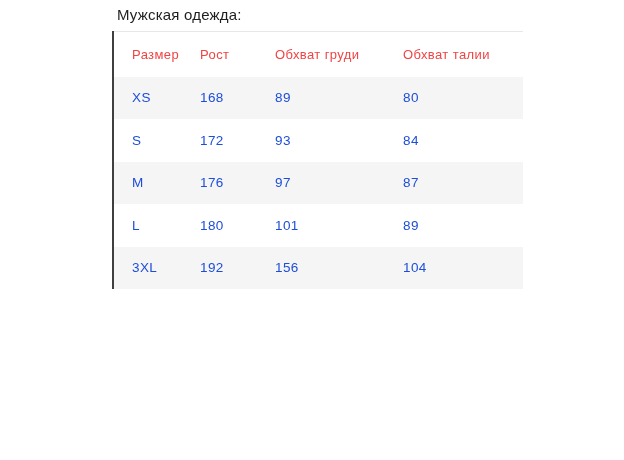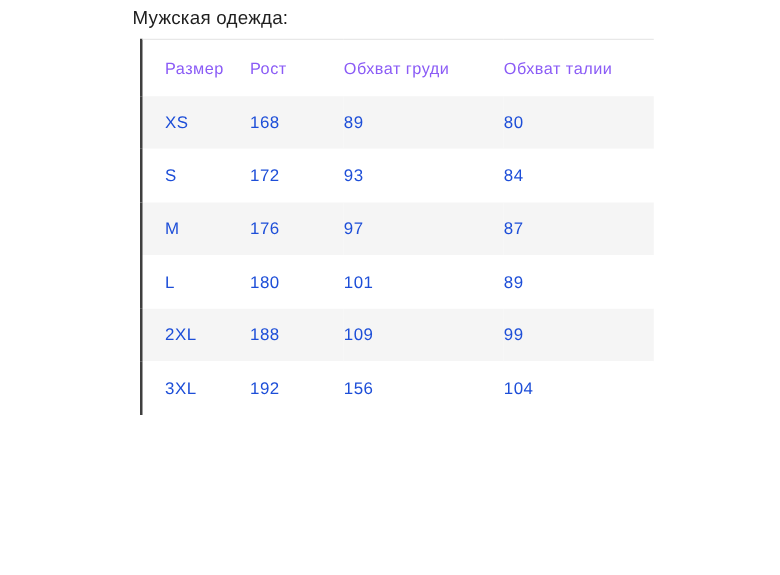--- a/index.html
+++ b/index.html
@@ -5,40 +5,40 @@
   * { margin: 0; padding: 0; box-sizing: border-box; }
   html, body {
     width: 624px; height: 460px;
     background: #ffffff;
     overflow: hidden;
     font-family: "Liberation Sans", "DejaVu Sans", sans-serif;
   }
   .page { position: relative; width: 624px; height: 460px; }
   .section-title {
     position: absolute;
-    left: 106px; top: 6px;
+    left: 117px; top: 6px;
     font-size: 15px;
     font-weight: 500;
     letter-spacing: 0.2px;
     color: #1e1e1e;
   }
   table.size-table {
     position: absolute;
     left: 112px; top: 31px;
     width: 410px;
     border-collapse: collapse;
     table-layout: fixed;
     border-left: 2px solid #3f3f3f;
     border-top: 1px solid #e8e8e8;
   }
   table.size-table th {
     height: 45px;
     font-size: 13px;
     font-weight: 400;
-    color: #8b5cf6;
+    color: #ef4444;
     text-align: left;
     vertical-align: middle;
     letter-spacing: 0.4px;
     white-space: nowrap;
   }
   table.size-table td {
     height: 42.5px;
     font-size: 13.5px;
     font-weight: 400;
     color: #1d4ed8;
@@ -96,26 +96,20 @@
           <td>97</td>
           <td>87</td>
         </tr>
         <tr>
           <td>L</td>
           <td>180</td>
           <td>101</td>
           <td>89</td>
         </tr>
         <tr>
-          <td>2XL</td>
-          <td>188</td>
-          <td>109</td>
-          <td>99</td>
-        </tr>
-        <tr>
           <td>3XL</td>
           <td>192</td>
           <td>156</td>
           <td>104</td>
         </tr>
       </tbody>
   </table>
 </div>
 
 </body></html>

